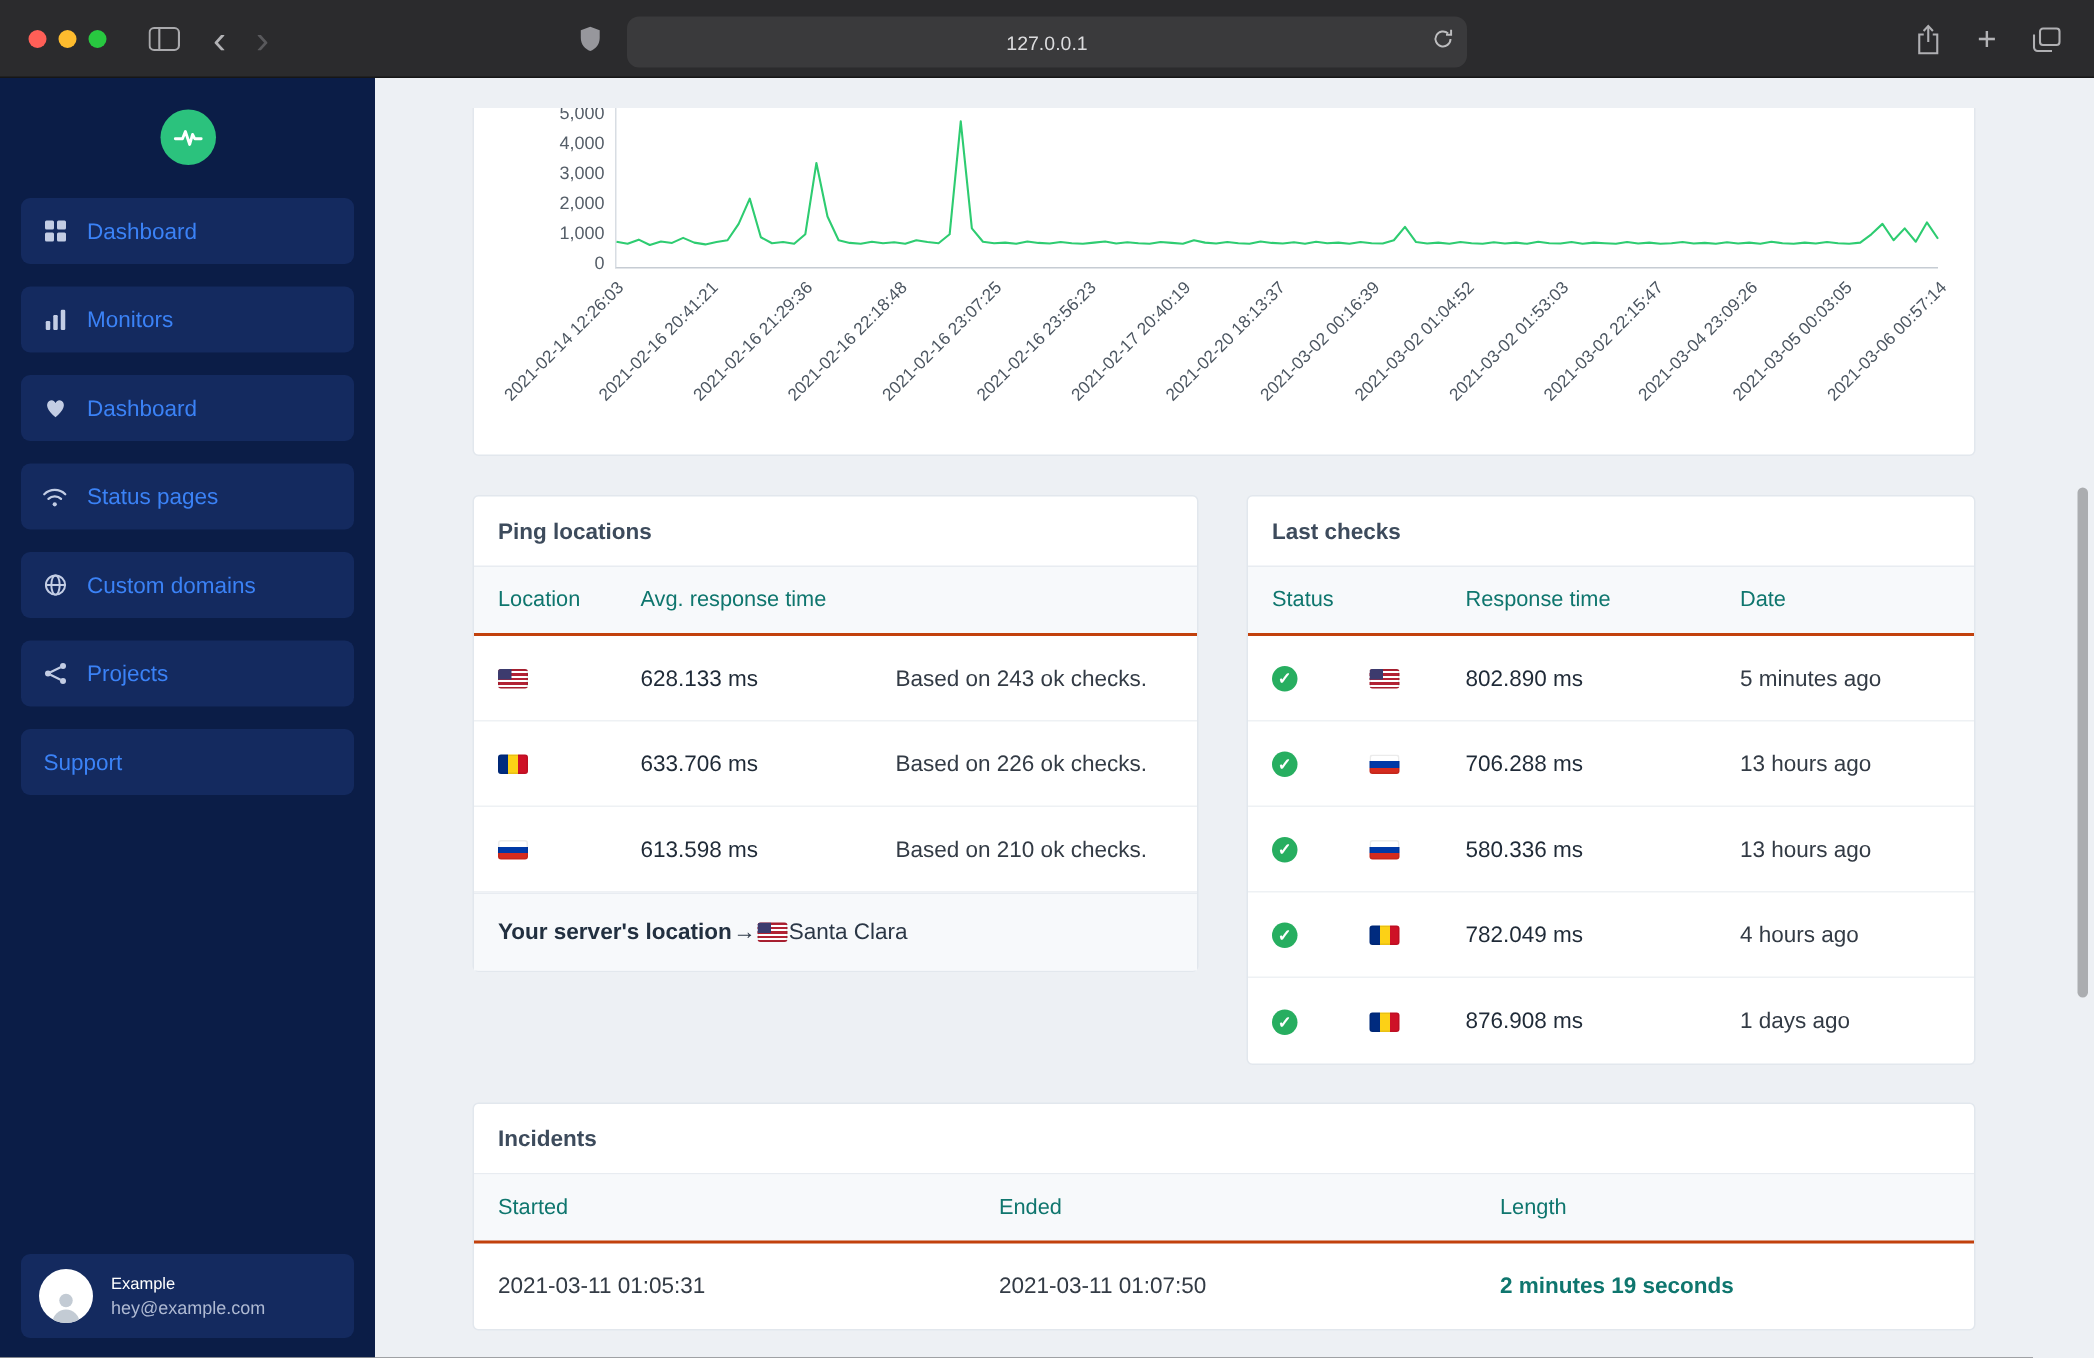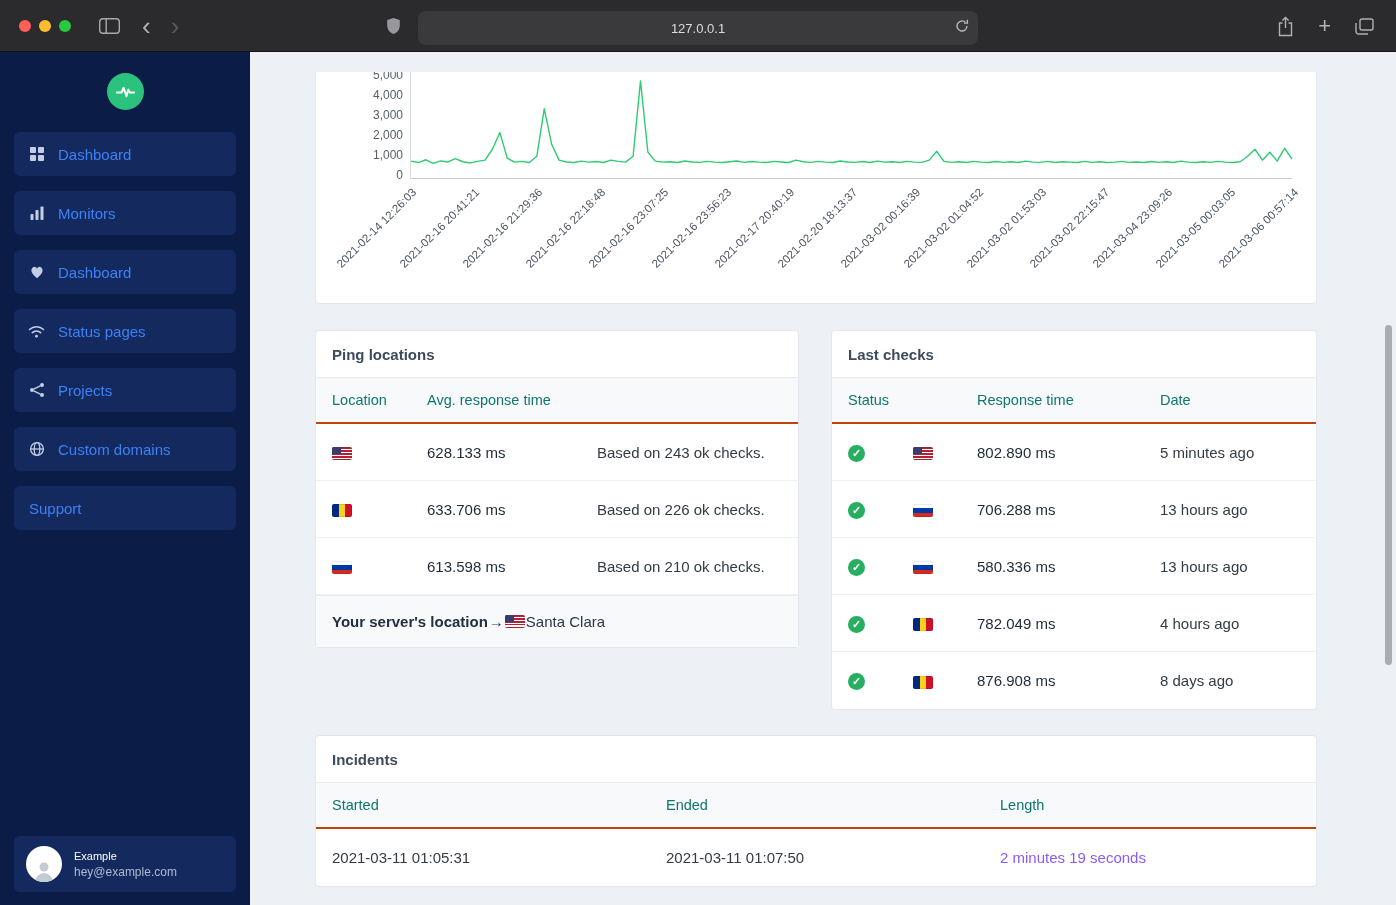--- a/index.html
+++ b/index.html
@@ -71,21 +71,21 @@
 
   .checks-card { flex: 0 0 486px; width: 486px; }
   .checks-grid { display: grid; grid-template-columns: 65px 64px 183px 1fr; align-items: center; padding: 0 16px; }
   .checks-head { display: grid; grid-template-columns: 129px 183px 1fr; align-items: center; padding: 0 16px; height: 46px; }
   .checks-card .trow.checks-grid { height: 57px; }
 
   .incidents-card { width: 1002px; margin-top: 25px; }
   .inc-grid { display: grid; grid-template-columns: 334px 334px 1fr; align-items: center; padding: 0 16px; }
   .incidents-card .thead.inc-grid { height: 46px; }
   .incidents-card .trow.inc-grid { height: 57px; }
-  .inc-length { font-weight: normal; color: #8b5cf6; }
+  .inc-length { font-weight: bold; color: #0f766e; }
 
   
   .flag { display: inline-block; width: 20px; height: 13px; border-radius: 2px; position: relative; overflow: hidden;
           box-shadow: 0 0 0 1px rgba(0,0,0,0.08) inset; vertical-align: middle; }
   .flag[data-flag="us"] { background: repeating-linear-gradient(#b22234 0 1.5px, #fff 1.5px 3px); }
   .flag[data-flag="us"]::after { content: ""; position: absolute; left: 0; top: 0; width: 9px; height: 7px; background: #3c3b6e; }
   .flag[data-flag="ro"] { background: linear-gradient(90deg, #002b7f 0 33.4%, #fcd116 33.4% 66.7%, #ce1126 66.7% 100%); }
   .flag[data-flag="ru"] { background: linear-gradient(#fff 0 33.4%, #0039a6 33.4% 66.7%, #d52b1e 66.7% 100%); }
 
   .status-ok { width: 17px; height: 17px; border-radius: 50%; background: #27ae60; color: #fff; font-size: 11px; font-weight: bold;
@@ -190,39 +190,39 @@
           <svg width="17" height="15" viewBox="0 0 17 15" fill="none" stroke="currentColor" stroke-width="1.5" stroke-linecap="round">
               <path d="M1.5 5.5 a10 10 0 0 1 14 0"></path>
               <path d="M4.3 8.6 a6 6 0 0 1 8.4 0"></path>
               <circle cx="8.5" cy="12.2" r="1.4" fill="currentColor" stroke="none"></circle>
             </svg>
         </span>
         <span>Status pages</span>
       </div>
       <div class="nav-item">
         <span class="ni">
+          <svg width="16" height="16" viewBox="0 0 16 16" fill="none" stroke="currentColor" stroke-width="1.3">
+              <circle cx="8" cy="8" r="6.4"></circle>
+              <ellipse cx="8" cy="8" rx="2.8" ry="6.4"></ellipse>
+              <line x1="1.6" y1="8" x2="14.4" y2="8"></line>
+            </svg>
+        </span>
+        <span>Custom domains</span>
+      </div>
+      <div class="nav-item">
+        <span class="ni">
           <svg width="16" height="16" viewBox="0 0 16 16" fill="none" stroke="currentColor" stroke-width="1.4">
               <circle cx="3" cy="8" r="2" fill="currentColor" stroke="none"></circle>
               <circle cx="13" cy="3" r="2" fill="currentColor" stroke="none"></circle>
               <circle cx="13" cy="13" r="2" fill="currentColor" stroke="none"></circle>
               <line x1="4.6" y1="7.2" x2="11.4" y2="3.8"></line>
               <line x1="4.6" y1="8.8" x2="11.4" y2="12.2"></line>
             </svg>
         </span>
         <span>Projects</span>
-      </div>
-      <div class="nav-item">
-        <span class="ni">
-          <svg width="16" height="16" viewBox="0 0 16 16" fill="none" stroke="currentColor" stroke-width="1.3">
-              <circle cx="8" cy="8" r="6.4"></circle>
-              <ellipse cx="8" cy="8" rx="2.8" ry="6.4"></ellipse>
-              <line x1="1.6" y1="8" x2="14.4" y2="8"></line>
-            </svg>
-        </span>
-        <span>Custom domains</span>
       </div>
       <div class="nav-item noicon">
         <span>Support</span>
       </div>
     </nav>
 
     <div class="user-card">
       <span class="avatar">
         <svg width="24" height="24" viewBox="0 0 24 24">
           <circle cx="12" cy="9" r="4.5" fill="#c3cbd4"></circle>
@@ -331,21 +331,21 @@
         <div class="trow checks-grid">
           <span><span class="status-ok">✓</span></span>
           <span><span class="flag" data-flag="ro"></span></span>
           <span class="val">782.049 ms</span>
           <span>4 hours ago</span>
         </div>
         <div class="trow checks-grid">
           <span><span class="status-ok">✓</span></span>
           <span><span class="flag" data-flag="ro"></span></span>
           <span class="val">876.908 ms</span>
-          <span>8 days ago</span>
+          <span>1 days ago</span>
         </div>
       </section>
     </div>
 
     <section class="card incidents-card">
       <div class="card-head">Incidents</div>
       <div class="thead inc-grid">
         <span>Started</span>
         <span>Ended</span>
         <span>Length</span>

